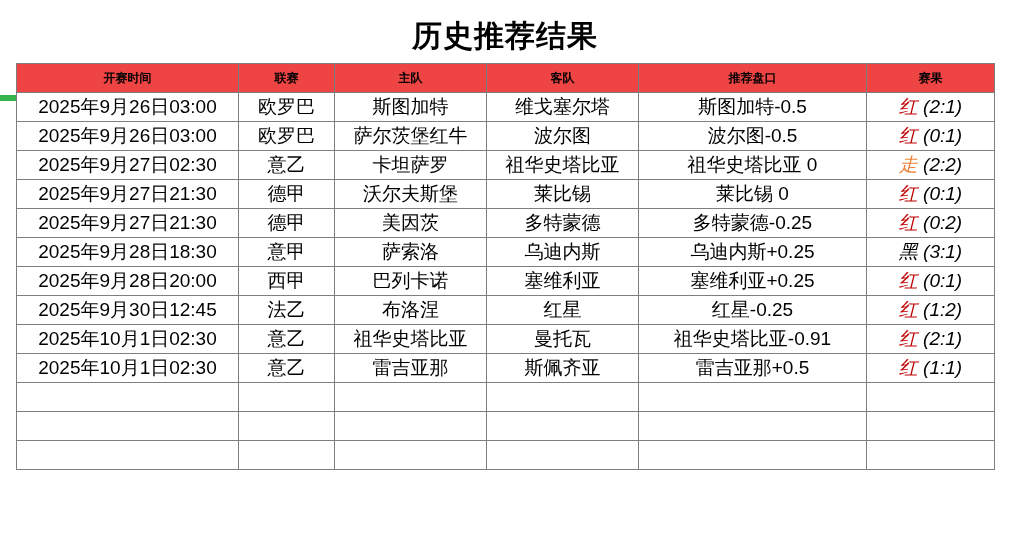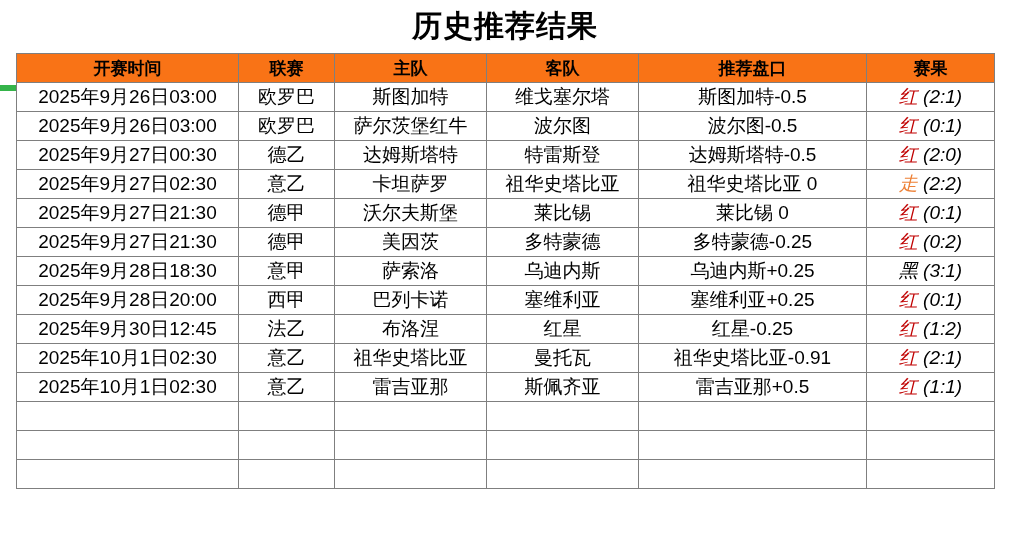--- a/index.html
+++ b/index.html
@@ -18,21 +18,21 @@
     position: relative;
     width: 1010px;
     height: 546px;
     box-sizing: border-box;
   }
   .title {
     text-align: center;
     font-size: 30px;
     font-weight: bold;
     letter-spacing: 1px;
-    padding-top: 6px;
+    padding-top: 16px;
     padding-bottom: 6px;
     color: #000000;
   }
   .table-wrap {
     margin: 0 16px;
     position: relative;
   }
   table.sheet {
     border-collapse: collapse;
     table-layout: fixed;
@@ -42,23 +42,23 @@
   table.sheet td, table.sheet th {
     border: 1px solid #7f7f7f;
     padding: 0;
     height: 28px;
     text-align: center;
     vertical-align: middle;
     white-space: nowrap;
     overflow: hidden;
   }
   thead th {
-    background: #f97316;
+    background: #ef4444;
     font-weight: bold;
-    font-size: 17px;
+    font-size: 12px;
     height: 38px;
     color: #000000;
   }
   tbody td {
     background: #ffffff;
     font-size: 19px;
   }
   .col-time   { width: 222px; }
   .col-league { width: 96px; }
   .col-home   { width: 152px; }
@@ -143,28 +143,20 @@
           </tr>
           <tr>
             <td>2025年9月26日03:00</td>
             <td>欧罗巴</td>
             <td>萨尔茨堡红牛</td>
             <td>波尔图</td>
             <td>波尔图-0.5</td>
             <td class="res-cell"><span class="res-label res-red">红</span><span>&nbsp;</span><span class="res-score res-red">(0:1)</span></td>
           </tr>
           <tr>
-            <td>2025年9月27日00:30</td>
-            <td>德乙</td>
-            <td>达姆斯塔特</td>
-            <td>特雷斯登</td>
-            <td>达姆斯塔特-0.5</td>
-            <td class="res-cell"><span class="res-label res-red">红</span><span>&nbsp;</span><span class="res-score res-red">(2:0)</span></td>
-          </tr>
-          <tr>
             <td>2025年9月27日02:30</td>
             <td>意乙</td>
             <td>卡坦萨罗</td>
             <td>祖华史塔比亚</td>
             <td>祖华史塔比亚 0</td>
             <td class="res-cell"><span class="res-label res-zou">走</span><span>&nbsp;</span><span class="res-score res-zou">(2:2)</span></td>
           </tr>
           <tr>
             <td>2025年9月27日21:30</td>
             <td>德甲</td>

